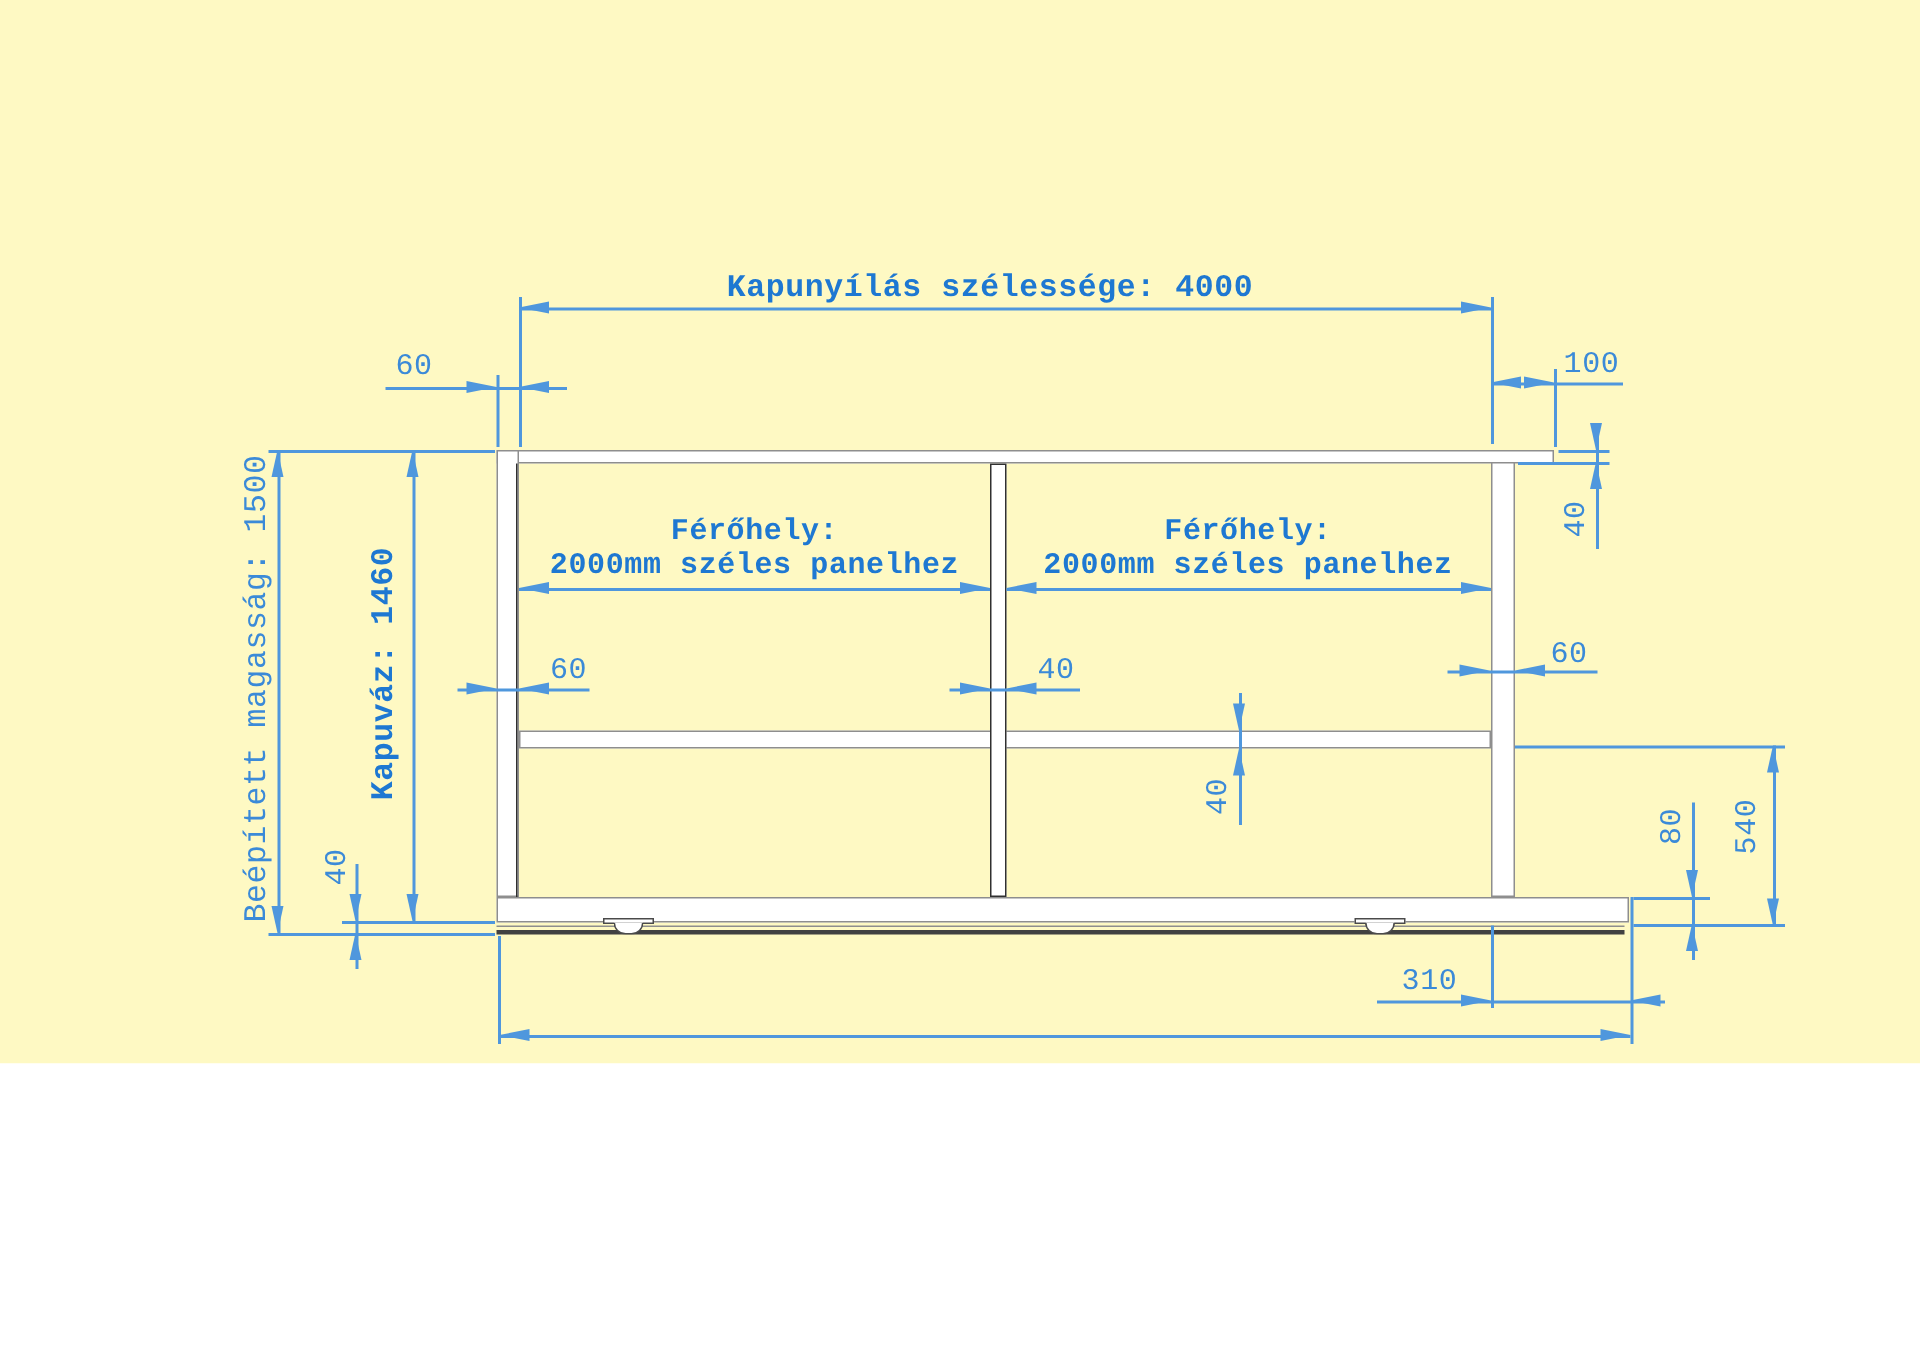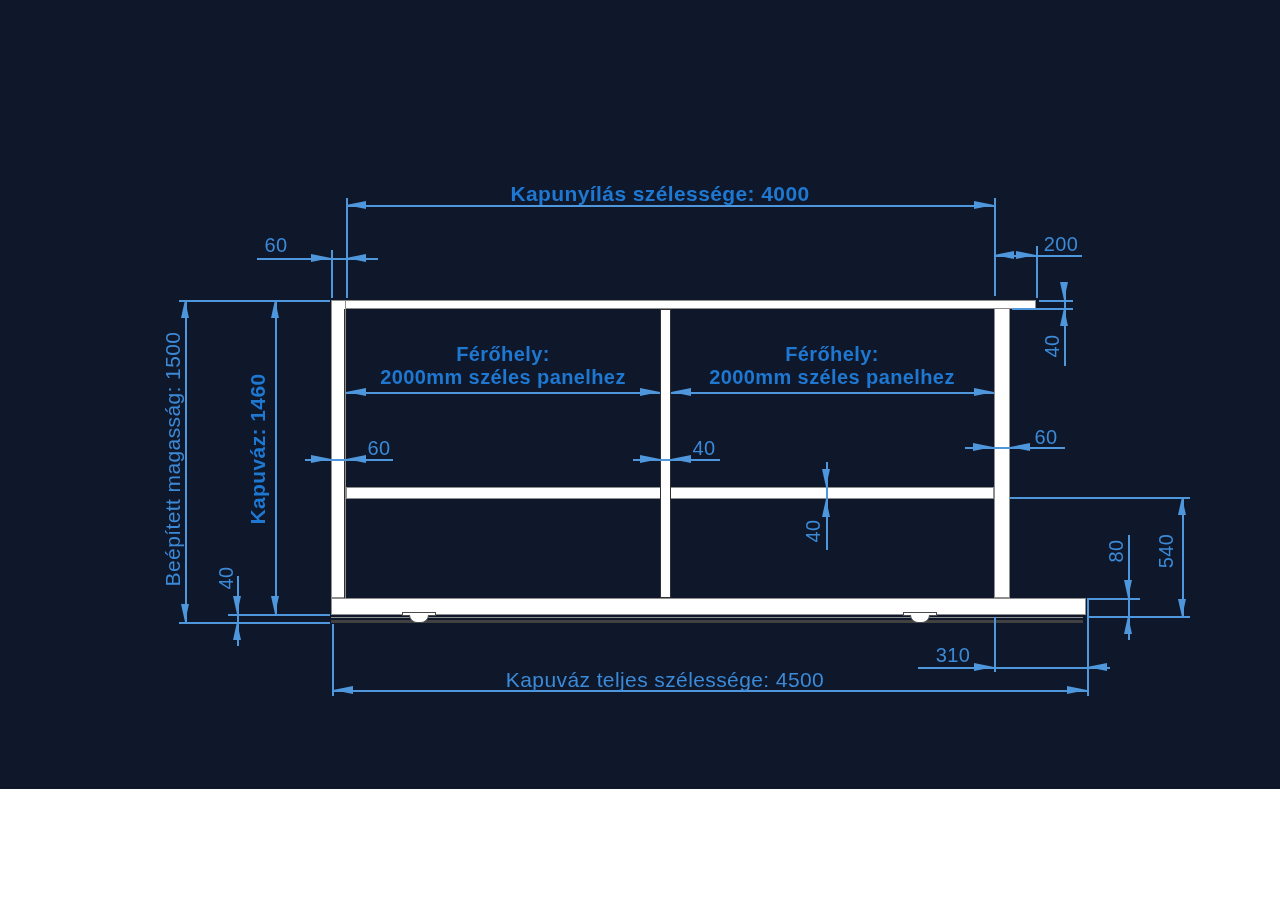--- a/index.html
+++ b/index.html
@@ -1,18 +1,18 @@
 <!DOCTYPE html>
 <html><head>
 <meta charset="utf-8">
 <style>
   html,body{margin:0;padding:0;background:#ffffff;}
   #canvas{
-    position:relative;width:1280px;height:789px;background:#0f172a;overflow:hidden;
-    font-family:Liberation Sans, sans-serif;
+    position:relative;width:1280px;height:709px;background:#fef9c3;overflow:hidden;
+    font-family:Liberation Mono, monospace;
   }
   
   .prof{position:absolute;box-sizing:border-box;background:#ffffff;border:1.5px solid #8e8e8e;}
   .prof.dark{border:1.2px solid #303030;}
   .gline{position:absolute;background:#8e8e8e;}
   .gline.dark{background:#414141;}
   .gline.thin{background:#303030;}
   
   .bl{position:absolute;background:#4f97dd;}
   .hl{height:1.5px;}
@@ -123,21 +123,21 @@
   <div class="ar aU" style="left:1124px;top:616px;"></div>
   <div class="ar aU" style="left:1178px;top:497px;"></div>
   <div class="ar aD" style="left:1178px;top:599px;"></div>
   <div class="ar aR" style="left:974px;top:663px;"></div>
   <div class="ar aL" style="left:1087px;top:663px;"></div>
   <div class="ar aL" style="left:333px;top:686px;"></div>
   <div class="ar aR" style="left:1067px;top:686px;"></div>
 
   <div class="lbl big bold" style="left:660px;top:193px;">Kapunyílás szélessége: 4000</div>
   <div class="lbl" style="left:276px;top:245px;">60</div>
-  <div class="lbl" style="left:1061px;top:244px;">200</div>
+  <div class="lbl" style="left:1061px;top:244px;">100</div>
   <div class="lbl rot" style="left:1052px;top:346px;">40</div>
   <div class="lbl big rot" style="left:172px;top:459px;">Beépített magasság: 1500</div>
   <div class="lbl big bold rot" style="left:257px;top:449px;">Kapuváz: 1460</div>
   <div class="lbl rot" style="left:226px;top:578px;">40</div>
 
   <div class="lbl bold block" style="left:503px;top:343px;">
     <span>Férőhely:</span><br>
     <span>2000mm széles panelhez</span>
   </div>
   <div class="lbl bold block" style="left:832px;top:343px;">
@@ -145,15 +145,14 @@
     <span>2000mm széles panelhez</span>
   </div>
 
   <div class="lbl" style="left:379px;top:448px;">60</div>
   <div class="lbl" style="left:704px;top:448px;">40</div>
   <div class="lbl" style="left:1046px;top:437px;">60</div>
   <div class="lbl rot" style="left:813px;top:531px;">40</div>
   <div class="lbl rot" style="left:1116px;top:551px;">80</div>
   <div class="lbl rot" style="left:1166px;top:551px;">540</div>
   <div class="lbl" style="left:953px;top:655px;">310</div>
-  <div class="lbl big" style="left:665px;top:679px;">Kapuváz teljes szélessége: 4500</div>
 
 </div>
 
 </body></html>

